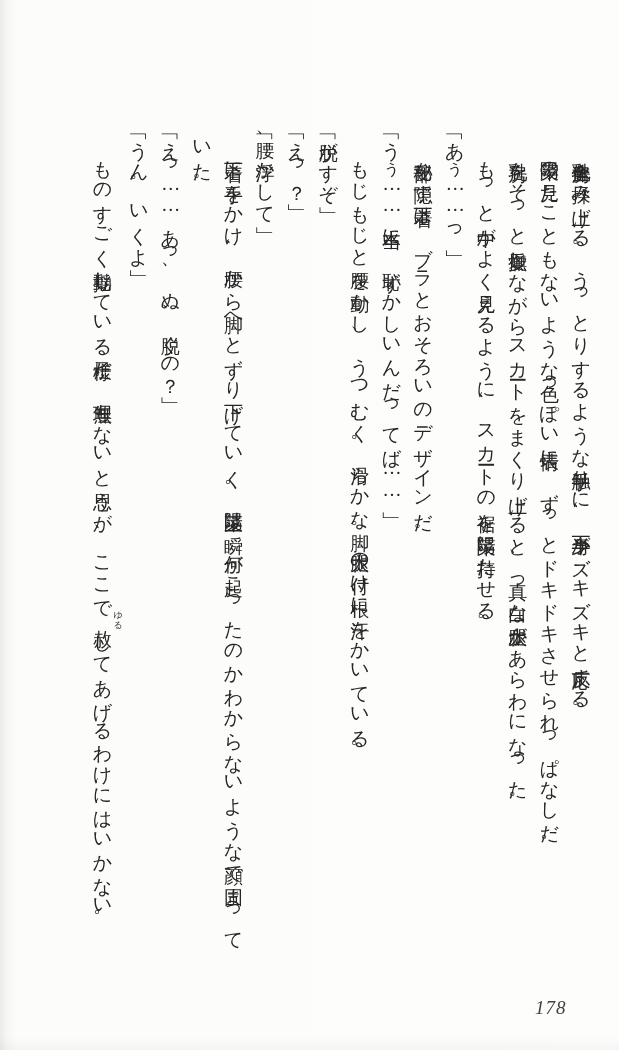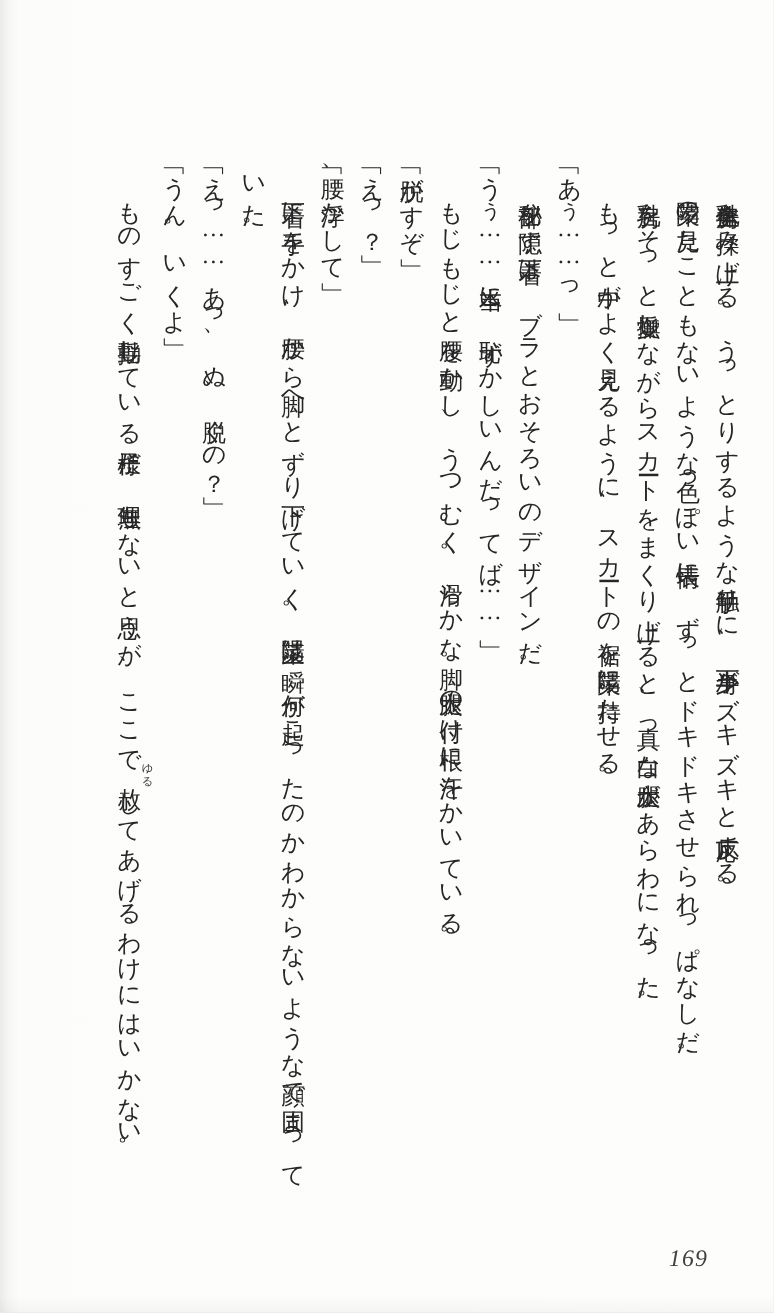--- a/index.html
+++ b/index.html
@@ -76,14 +76,14 @@
       <p>「うぅ……本当に、恥ずかしいんだってば……」</p>
       <p>　もじもじと腰を動かし、うつむく。滑らかな脚。太腿の付け根に汗をかいている。</p>
       <p>「脱がすぞ」</p>
       <p>「えっ？」</p>
       <p>「腰、浮かして」</p>
       <p>　下着に手をかけ、腰から脚へとずり下げていく。陽菜は一瞬、何が起こったのかわからないような顔で固まっていた。</p>
       <p>「えっ……あっ、ぬ、脱ぐの？」</p>
       <p>「うん。いくよ」</p>
       <p>　ものすごく動揺している様子だ。無理もないと思うが、ここで<ruby>赦<rt>ゆる</rt></ruby>してあげるわけにはいかない。</p>
     </div>
-  <div class="page-number">169</div>
+  <div class="page-number">178</div>
 </div>
 
 </body></html>

